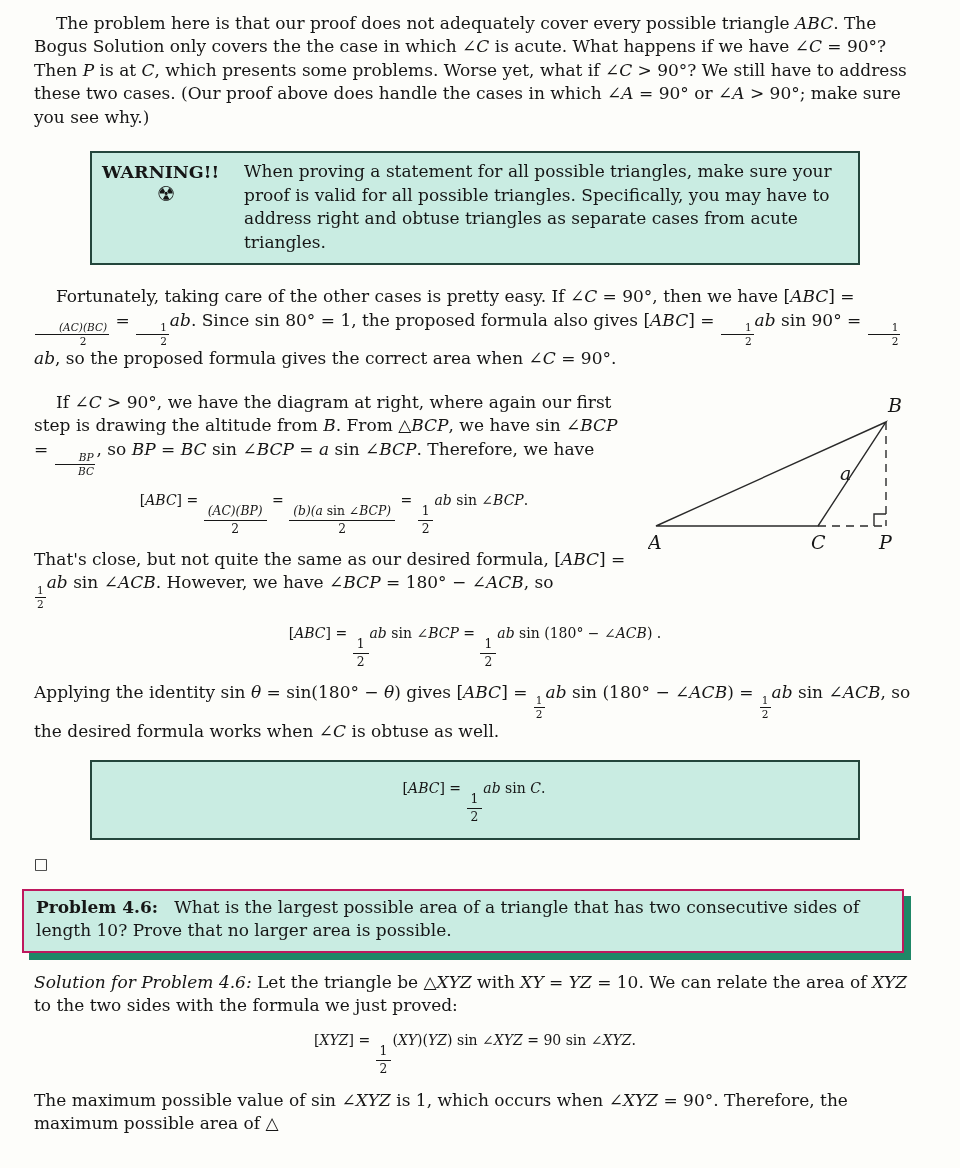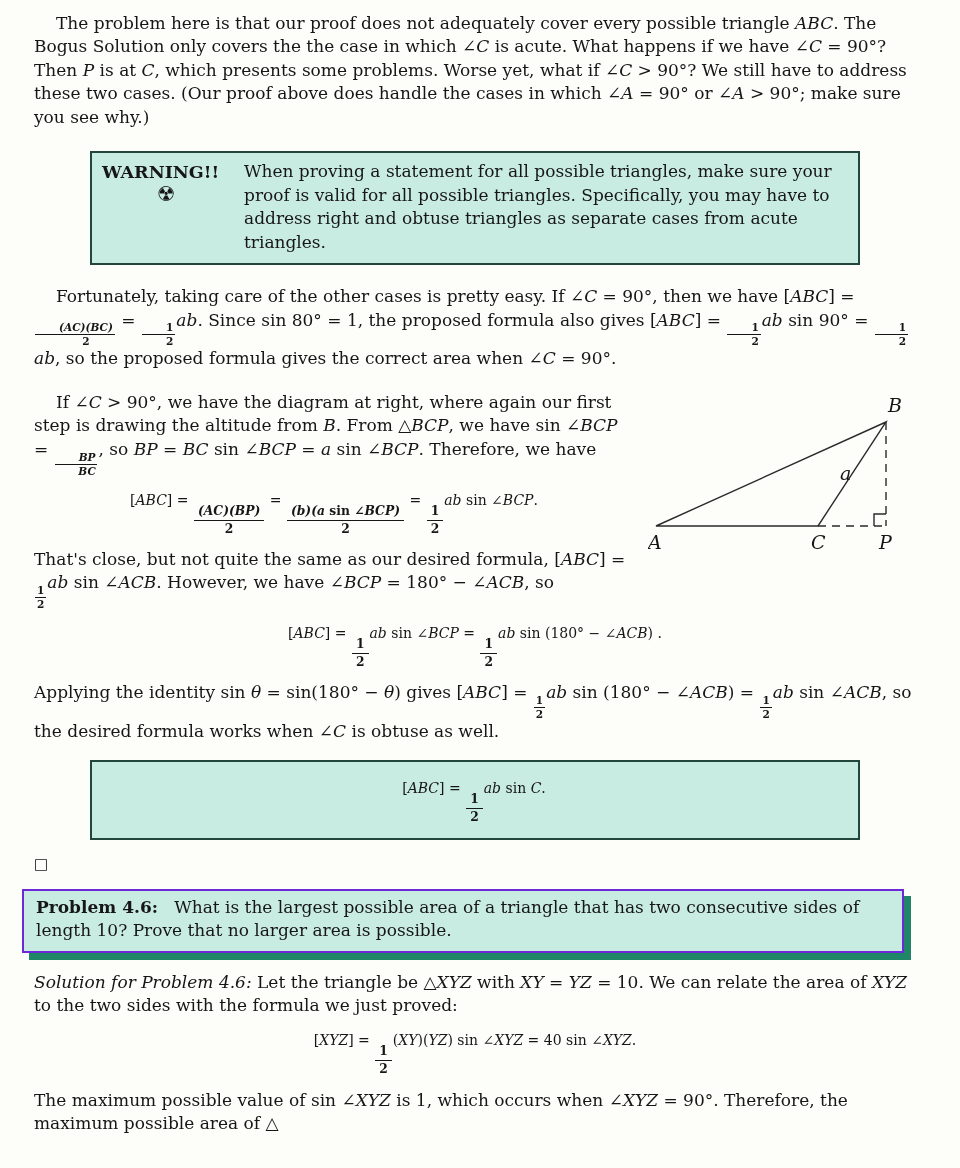--- a/index.html
+++ b/index.html
@@ -9,38 +9,38 @@
     -webkit-font-smoothing:antialiased;
   }
   .page{box-sizing:border-box;width:944px;height:1168px;overflow:hidden;
         padding:12px 28px 10px 34px;font-size:17px;line-height:1.38;}
   p{margin:0;}
   .indent{text-indent:22px;}
   .it{font-style:italic;}
   .b{font-weight:bold;}
   
   .frac{display:inline-flex;flex-direction:column;align-items:center;
-        line-height:1.05;font-size:0.62em;vertical-align:-0.55em;margin:0 1px;font-weight:bold;}
+        line-height:1.05;font-size:0.62em;vertical-align:-0.55em;margin:0 1px;}
   .frac .num{border-bottom:1px solid currentColor;padding:0 2px 1px;}
   .frac .den{padding-top:1px;}
   .eq{clear:none;text-align:center;margin:14px 0 12px;font-size:14px;}
   .eq .frac{font-size:0.88em;vertical-align:-0.8em;line-height:1.15;}
   .eq .frac .num{padding:0 4px 2px;}
   
   .teal{background:#c9ece2;border:2px solid #23463c;}
   .warning-box{margin:22px 56px 4px 56px;display:flex;padding:7px 12px 9px 10px;gap:14px;justify-content:space-between;}
   .box-label-col{flex:0 0 128px;text-align:left;}
   .box-label{font-weight:bold;font-size:17.5px;}
   .icon-center{text-align:center;margin-top:0px;}
   .radiation{font-family:"DejaVu Sans",sans-serif;font-size:21px;line-height:1;}
   .box-body{flex:1;}
   .important-box{margin:16px 56px 10px 56px;display:flex;padding:7px 12px 12px 10px;gap:14px;}
   .important-box .eq{margin:10px 0 2px;}
   .problem-box{margin:14px 12px 14px -12px;padding:5px 12px 8px;
-               box-shadow:7px 7px 0 #1f8767;border:2px solid #6d28d9;}
+               box-shadow:7px 7px 0 #1f8767;border:2px solid #be185d;}
   .qed-line{margin:14px 0 2px;font-family:"DejaVu Sans",sans-serif;font-size:15px;}
   
   .fig{float:right;width:268px;height:166px;margin:2px 0 4px 14px;}
   .fig text{font-size:19px;font-style:italic;fill:#161616;font-family:"DejaVu Serif",serif;}
   .fig line,.fig polyline,.fig polygon{stroke:#2a2a2a;stroke-width:1.4;fill:none;}
   .sect{margin-top:20px;}
   .mt{margin-top:18px;}
   .clear{clear:both;}
 </style>
 </head>
@@ -138,17 +138,17 @@
     <span class="b">Problem 4.6:</span>
     <span>&nbsp; </span>
     <span><span>What is the largest possible area of a triangle that has two consecutive sides of length 10? Prove that no larger area is possible.</span></span>
   </div>
 
   <p class="mt"><span class="it">Solution for Problem 4.6:</span><span>  Let the triangle be △</span><span class="it">XYZ</span><span> with </span><span class="it">XY</span><span> = </span><span class="it">YZ</span><span> = 10. We can relate the area of </span><span class="it">XYZ</span><span> to the two sides with the formula we just proved:</span></p>
 
   <div class="eq"><span>[</span><span class="it">XYZ</span><span>] = </span><span class="frac">
         <span class="num"><span>1</span></span>
         <span class="den"><span>2</span></span>
-      </span><span>(</span><span class="it">XY</span><span>)(</span><span class="it">YZ</span><span>) sin ∠</span><span class="it">XYZ</span><span> = 40 sin ∠</span><span class="it">XYZ</span><span>.</span></div>
+      </span><span>(</span><span class="it">XY</span><span>)(</span><span class="it">YZ</span><span>) sin ∠</span><span class="it">XYZ</span><span> = 90 sin ∠</span><span class="it">XYZ</span><span>.</span></div>
 
   <p><span>The maximum possible value of sin ∠</span><span class="it">XYZ</span><span> is 1, which occurs when ∠</span><span class="it">XYZ</span><span> = 90°. Therefore, the maximum possible area of △</span></p>
 
 </div>
 
 </body></html>

